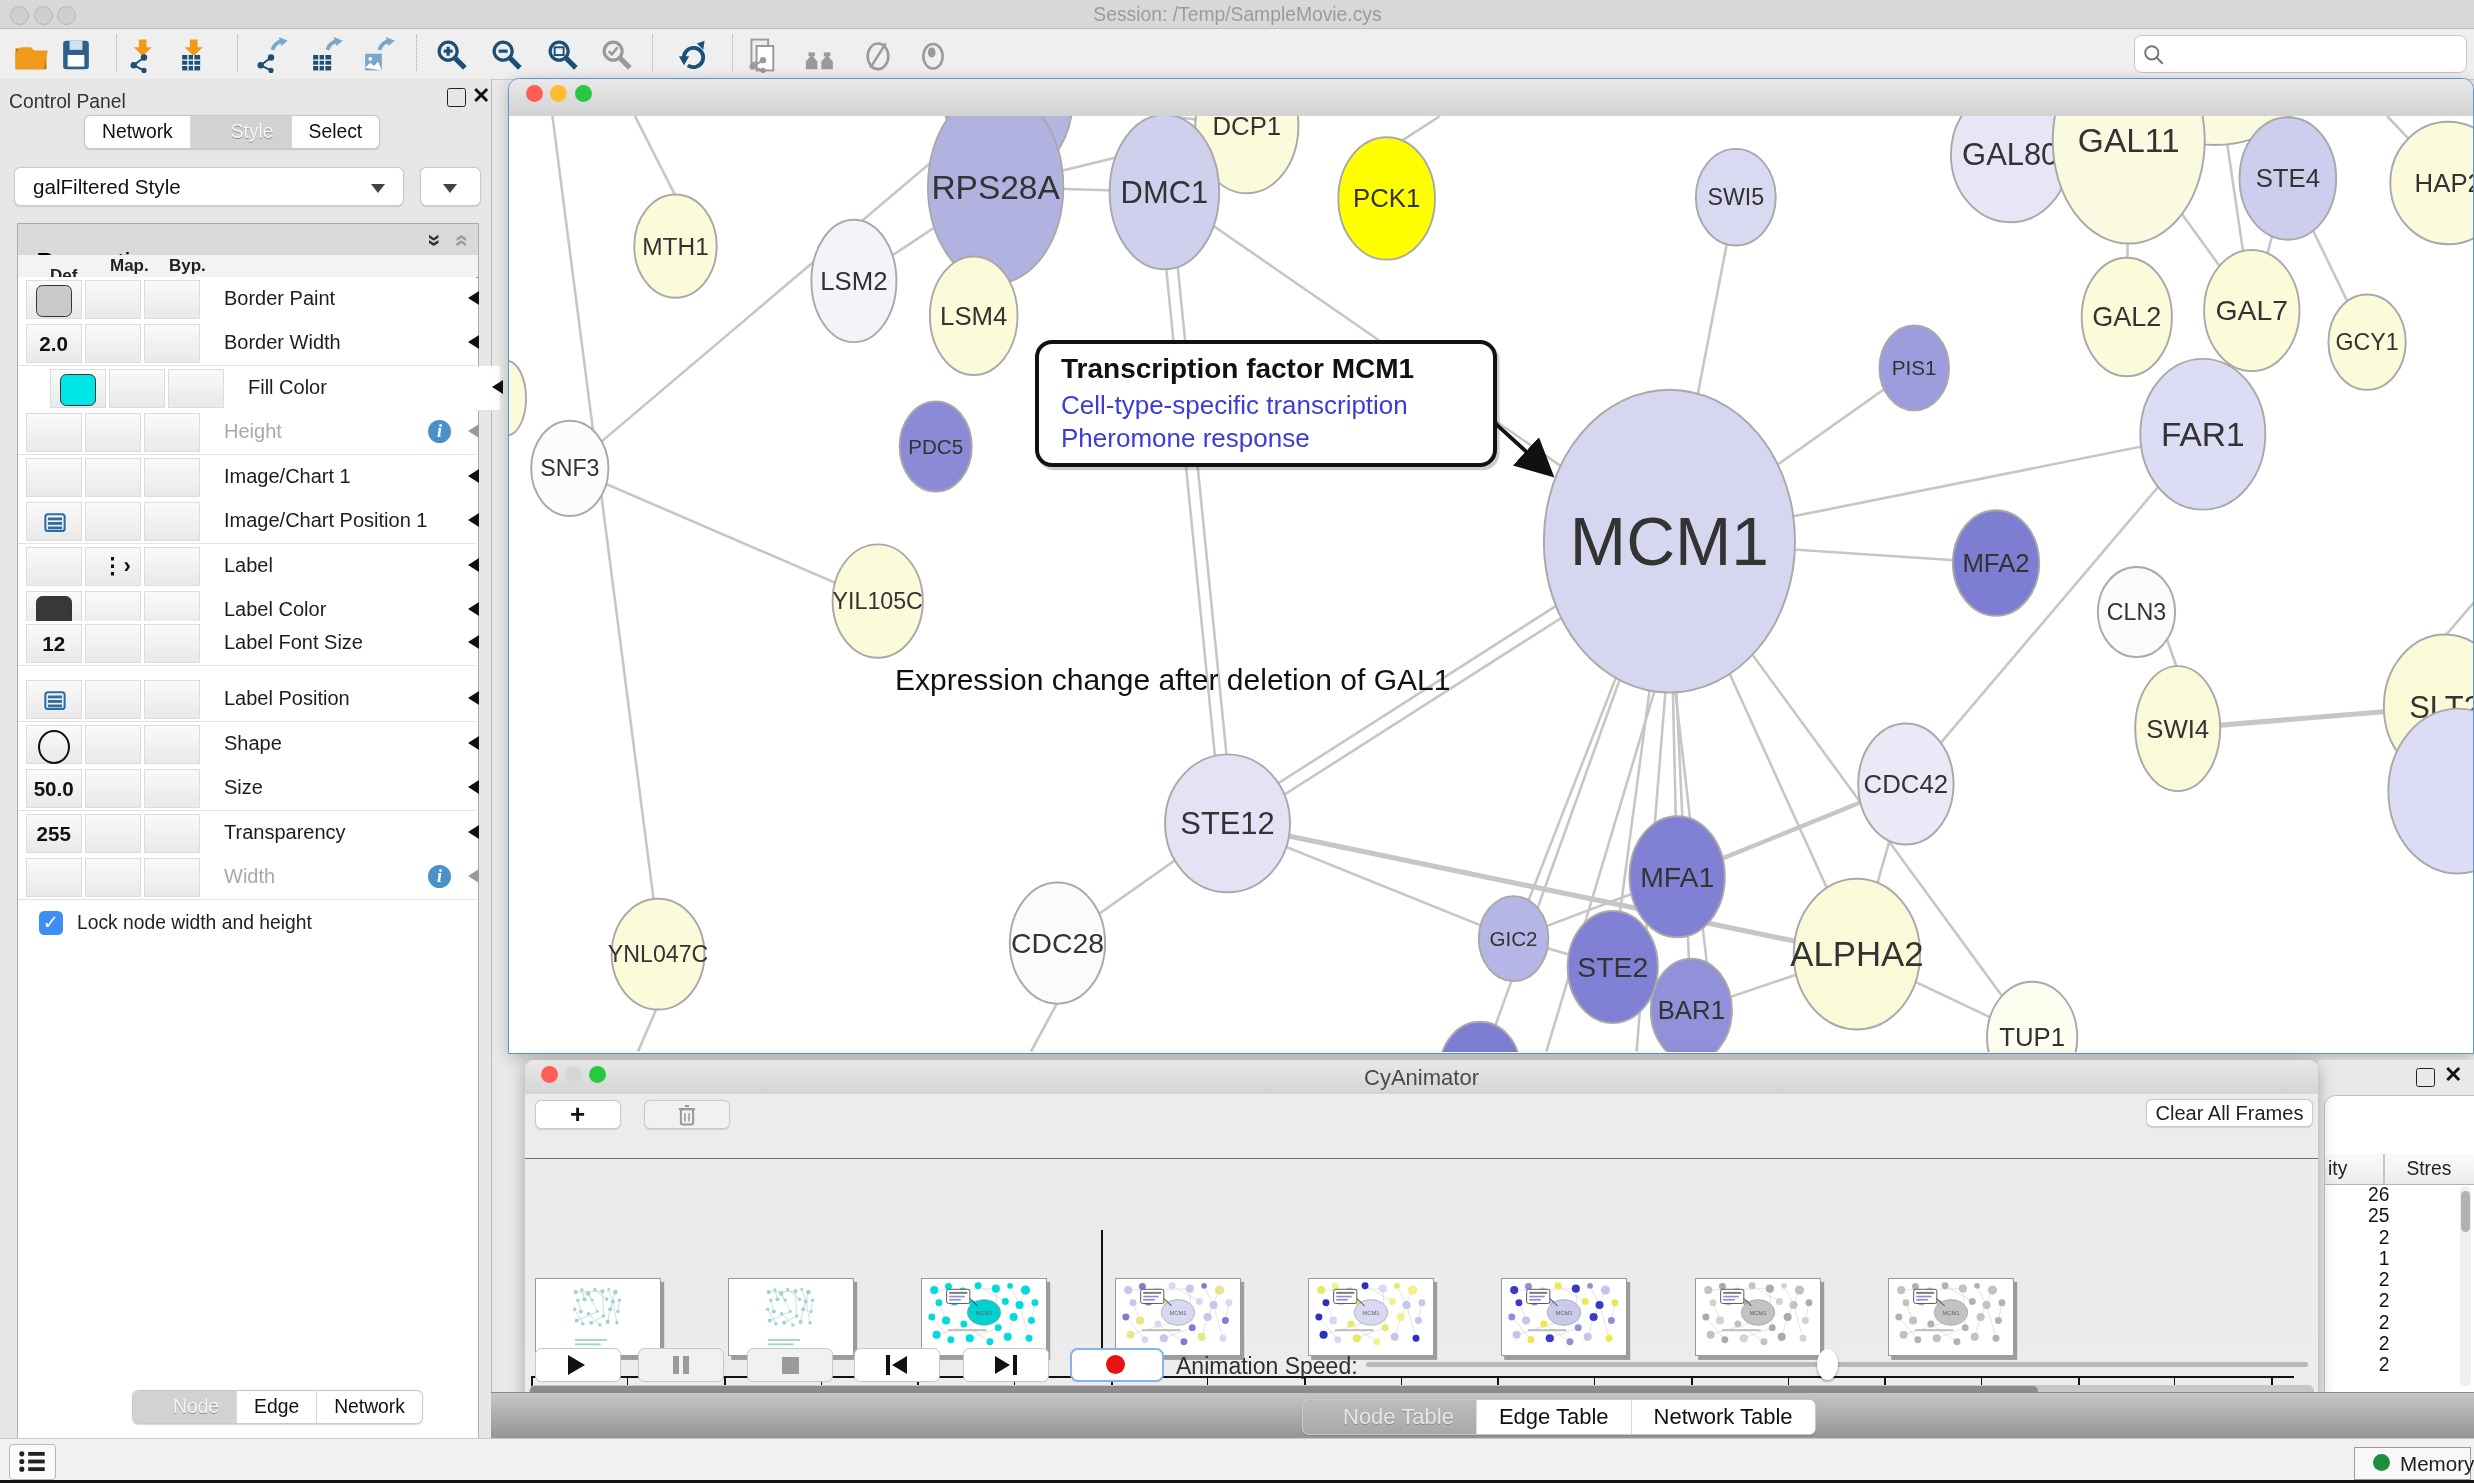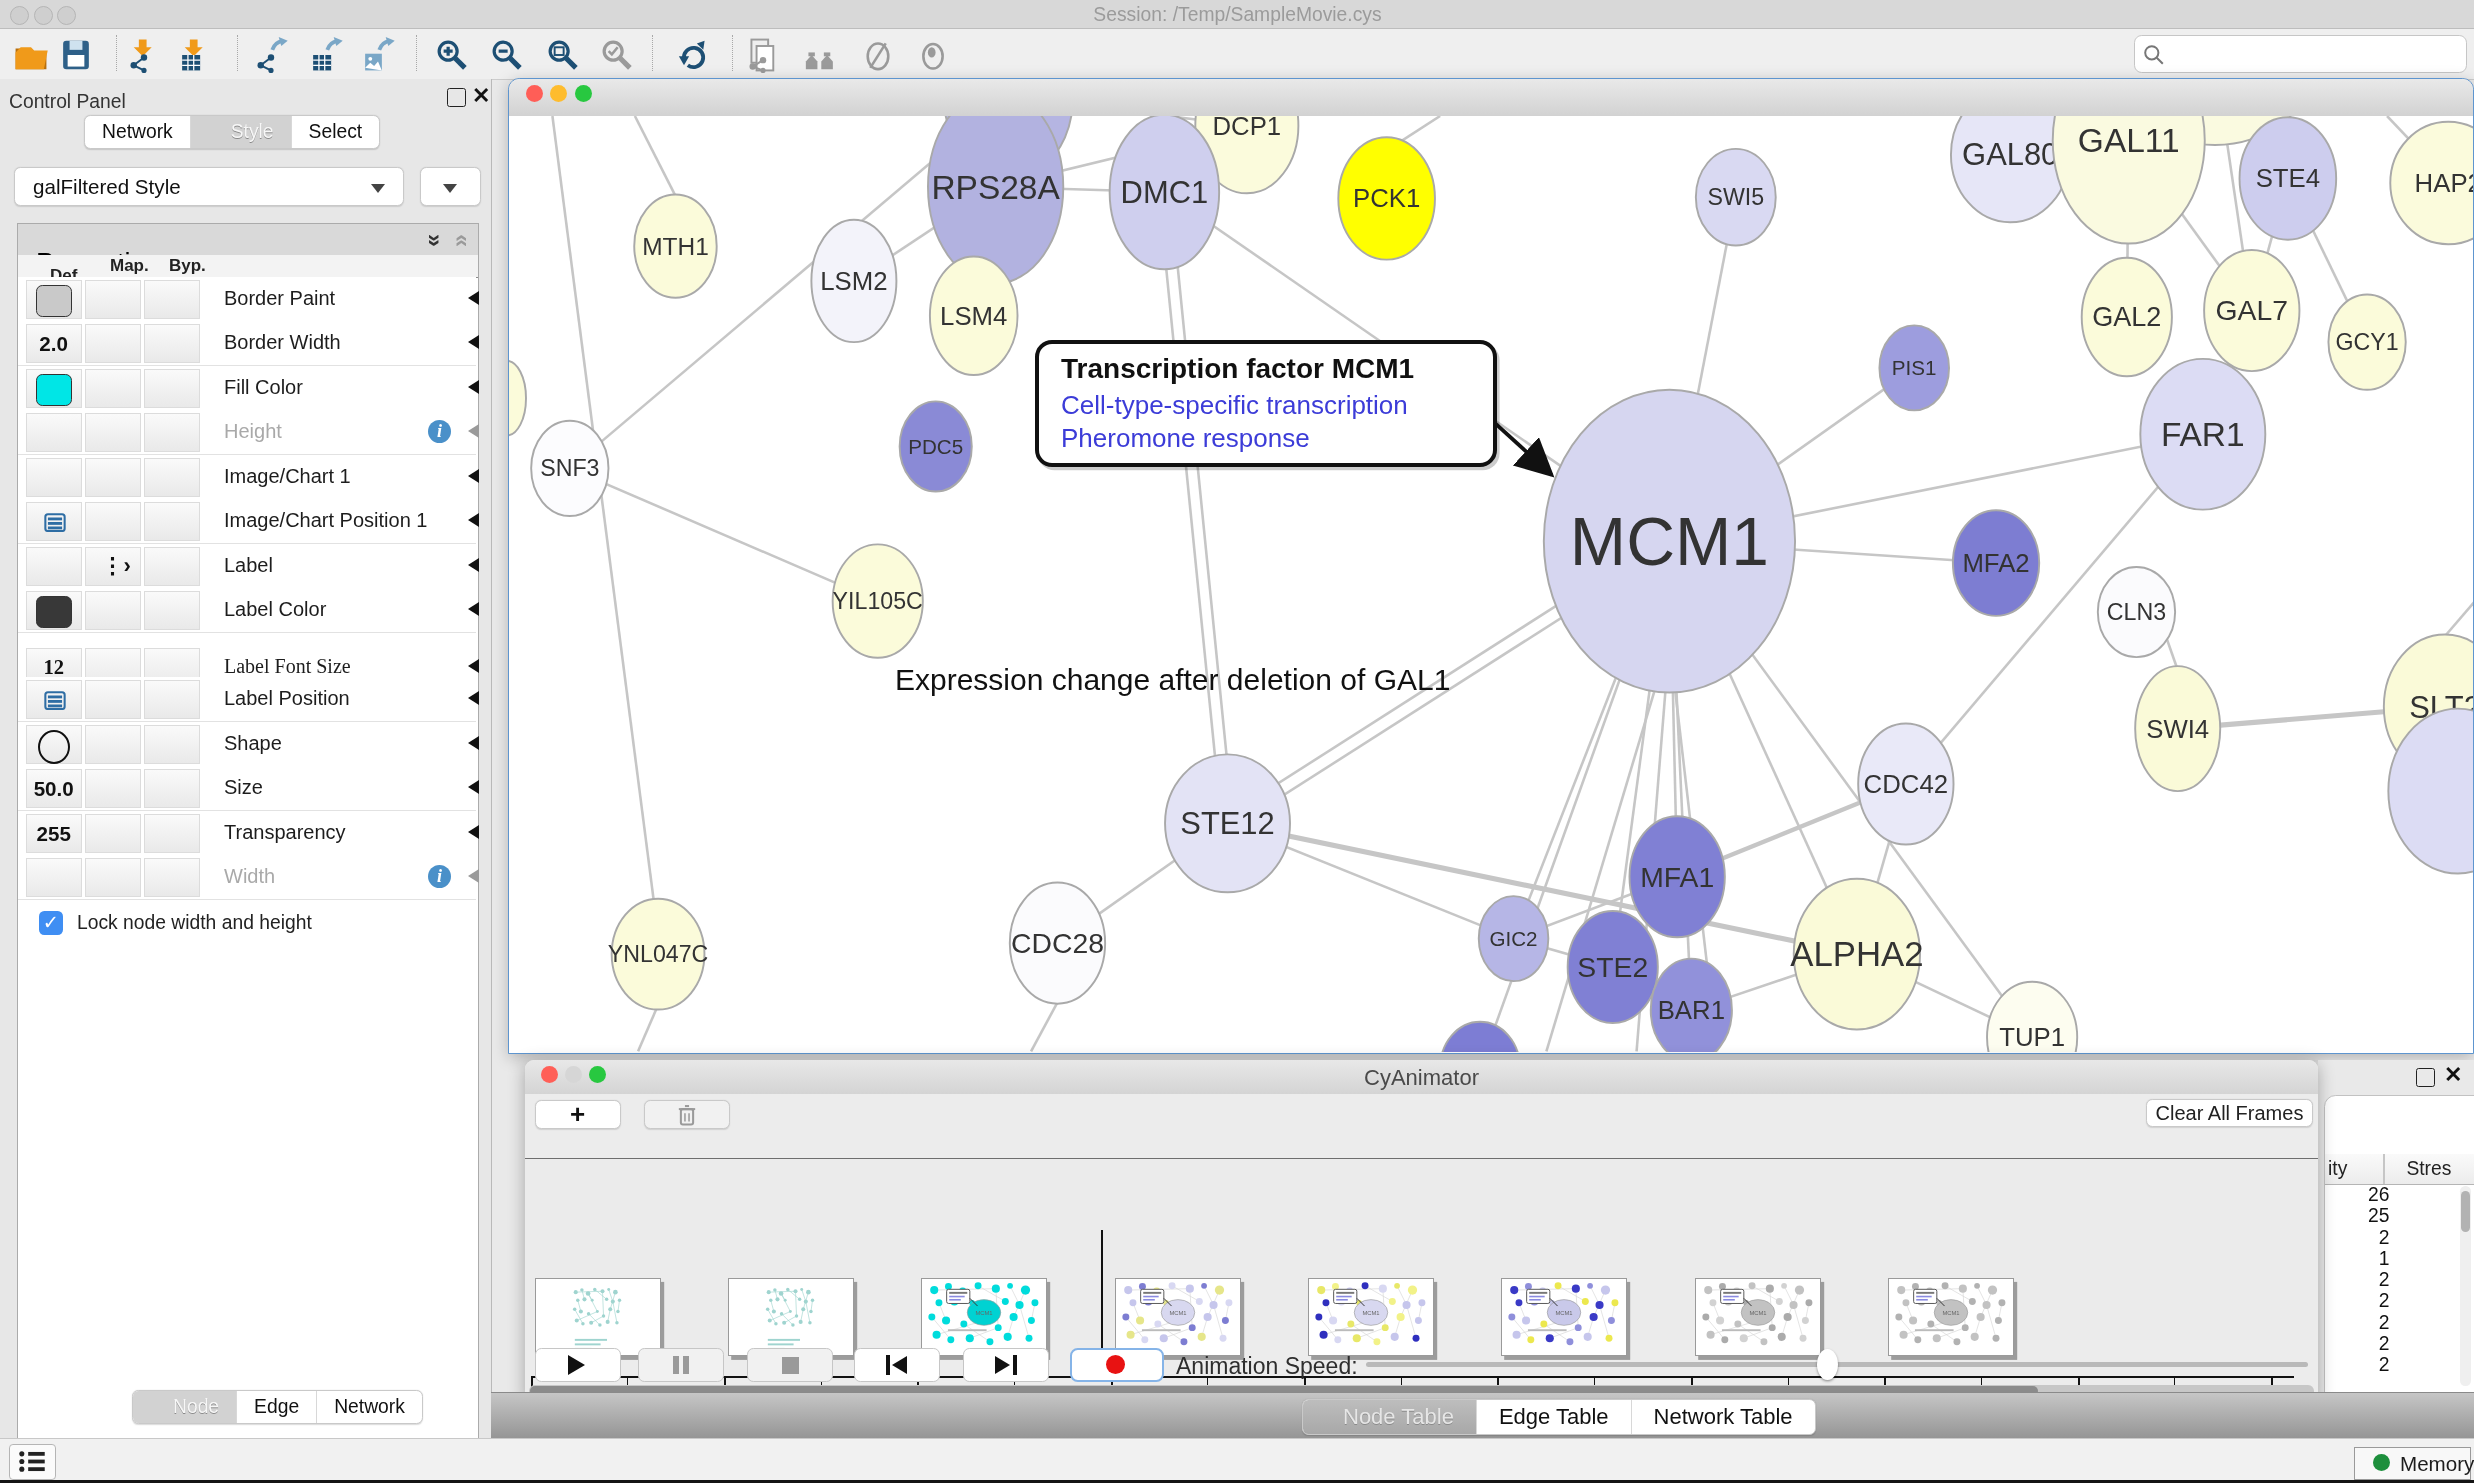--- a/index.html
+++ b/index.html
@@ -259,21 +259,21 @@
     </div>
         <div class="prow" style="top:44px;">
       <div class="pcell" style="left:7.7px;">
             <div class="defnum">2.0</div>
           </div>
       <div class="pcell" style="left:67px;"></div>
       <div class="pcell" style="left:126px;"></div>
       <div class="plabel">Border Width</div>
       <div class="parrow"></div>
     </div>
-        <div class="prow" style="top:89px;">
+        <div class="prow" style="top:89px;margin-left:24px;">
       <div class="pcell" style="left:7.7px;">
             <div class="swatch" style="background:#00e6e6;"></div>
           </div>
       <div class="pcell" style="left:67px;"></div>
       <div class="pcell" style="left:126px;"></div>
       <div class="plabel">Fill Color</div>
       <div class="parrow"></div>
     </div>
         <div class="prow" style="top:133px;">
       <div class="pcell" style="left:7.7px;"></div>
@@ -315,21 +315,21 @@
     </div>
         <div class="prow" style="top:311px;">
       <div class="pcell" style="left:7.7px;">
             <div class="swatch" style="background:#383838;"></div>
           </div>
       <div class="pcell" style="left:67px;"></div>
       <div class="pcell" style="left:126px;"></div>
       <div class="plabel">Label Color</div>
       <div class="parrow"></div>
     </div>
-        <div class="prow" style="top:368px;font-family:Liberation Serif, serif;">
+        <div class="prow" style="top:344px;">
       <div class="pcell" style="left:7.7px;">
             <div class="defnum">12</div>
           </div>
       <div class="pcell" style="left:67px;"></div>
       <div class="pcell" style="left:126px;"></div>
       <div class="plabel">Label Font Size</div>
       <div class="parrow"></div>
     </div>
         <div class="prow" style="top:400px;">
       <div class="pcell" style="left:7.7px;">

